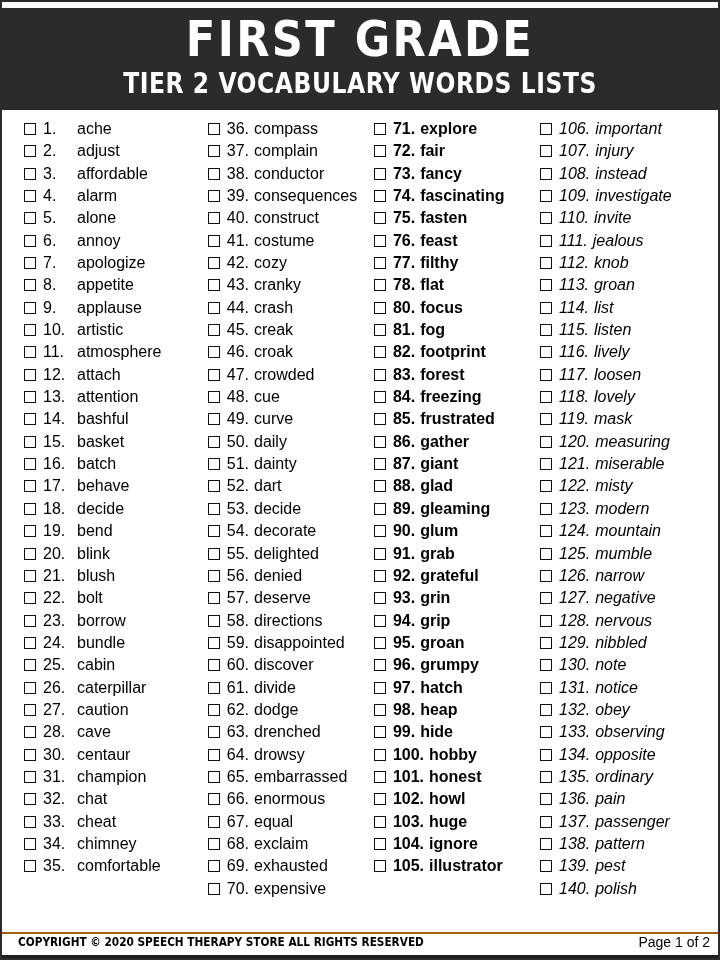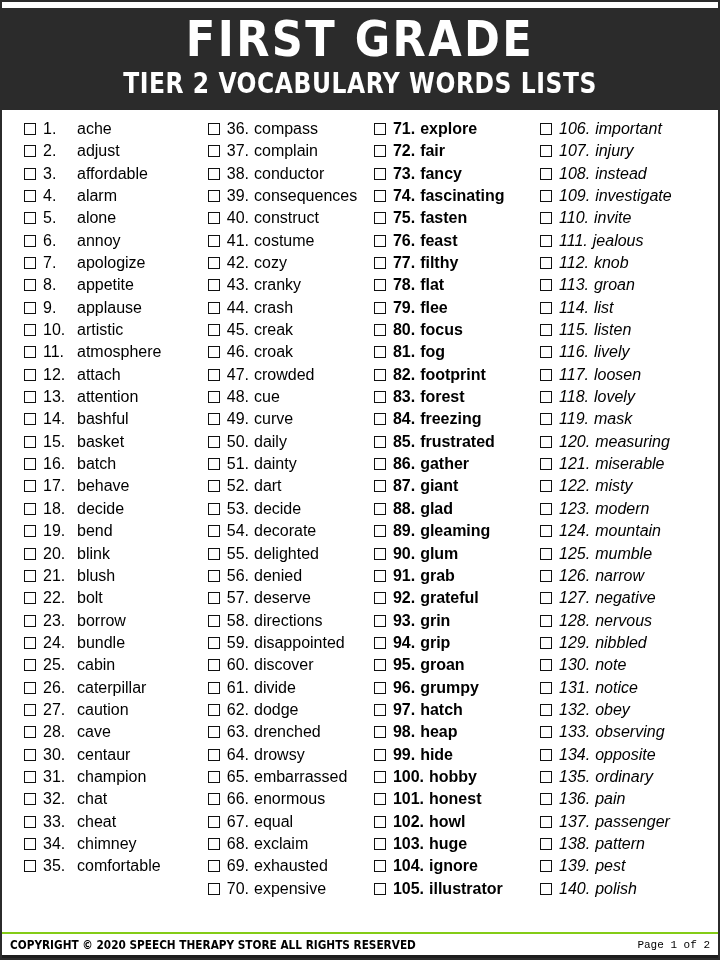--- a/index.html
+++ b/index.html
@@ -100,42 +100,41 @@
   }
   
   .col-0 .num { width: 34px; }
   .col-0 .word { }
   .col-1 .num, .col-2 .num, .col-3 .num { width: auto; }
   .col-1 .word, .col-2 .word, .col-3 .word { margin-left: 5px; }
 
   
   #footer {
     flex: 0 0 auto;
-    border-top: 2px solid #84cc16;
+    border-top: 2px solid #a16207;
     border-bottom: 3px solid #1e1e1e;
     height: 26px;
     display: flex;
-    align-items: center;
+    align-items: flex-start;
     justify-content: space-between;
-    padding: 0 8px 0 8px;
+    padding: 0 8px 0 16px;
     box-sizing: border-box;
   }
   #copyright {
     font-family: "DejaVu Sans Condensed", "Liberation Sans Narrow", "Liberation Sans", sans-serif;
     font-weight: 700;
     font-size: 13px;
     letter-spacing: 0px;
     transform: scaleX(0.9);
     transform-origin: left center;
     white-space: nowrap;
   }
   #page-number {
-    font-size: 11px;
+    font-size: 14px;
     white-space: nowrap;
-    font-family: Liberation Mono, monospace;
   }
 </style>
 </head>
 <body>
 
 <div id="page">
 
   <div id="header-band">
     <div id="title">FIRST GRADE</div>
     <div id="subtitle">TIER 2 VOCABULARY WORDS LISTS</div>
@@ -527,25 +526,20 @@
           <span class="num">77.</span>
           <span class="word">filthy</span>
         </div>
         <div class="row">
           <span class="checkbox"></span>
           <span class="num">78.</span>
           <span class="word">flat</span>
         </div>
         <div class="row">
           <span class="checkbox"></span>
-          <span class="num">79.</span>
-          <span class="word">flee</span>
-        </div>
-        <div class="row">
-          <span class="checkbox"></span>
           <span class="num">80.</span>
           <span class="word">focus</span>
         </div>
         <div class="row">
           <span class="checkbox"></span>
           <span class="num">81.</span>
           <span class="word">fog</span>
         </div>
         <div class="row">
           <span class="checkbox"></span>

